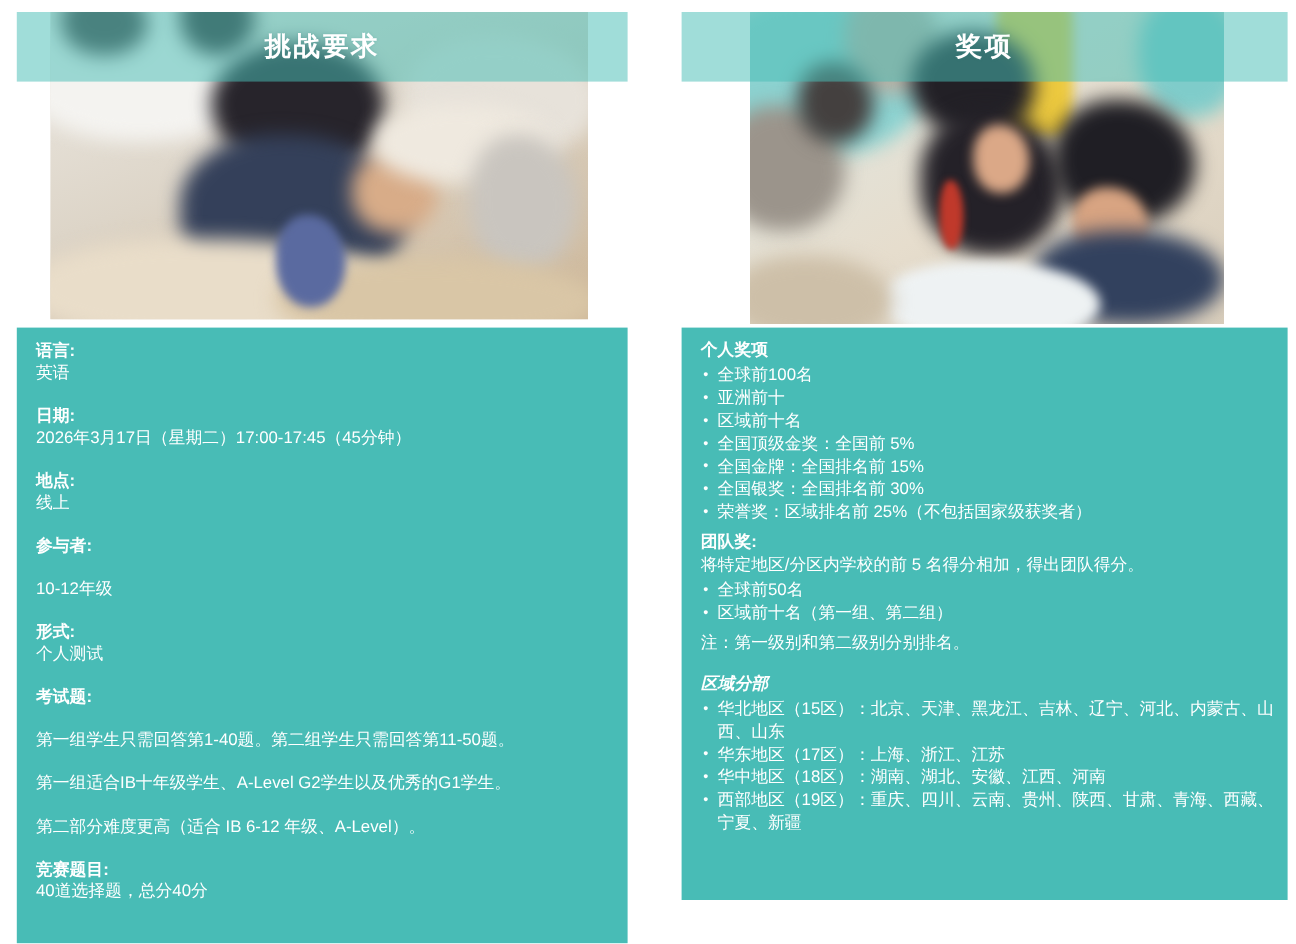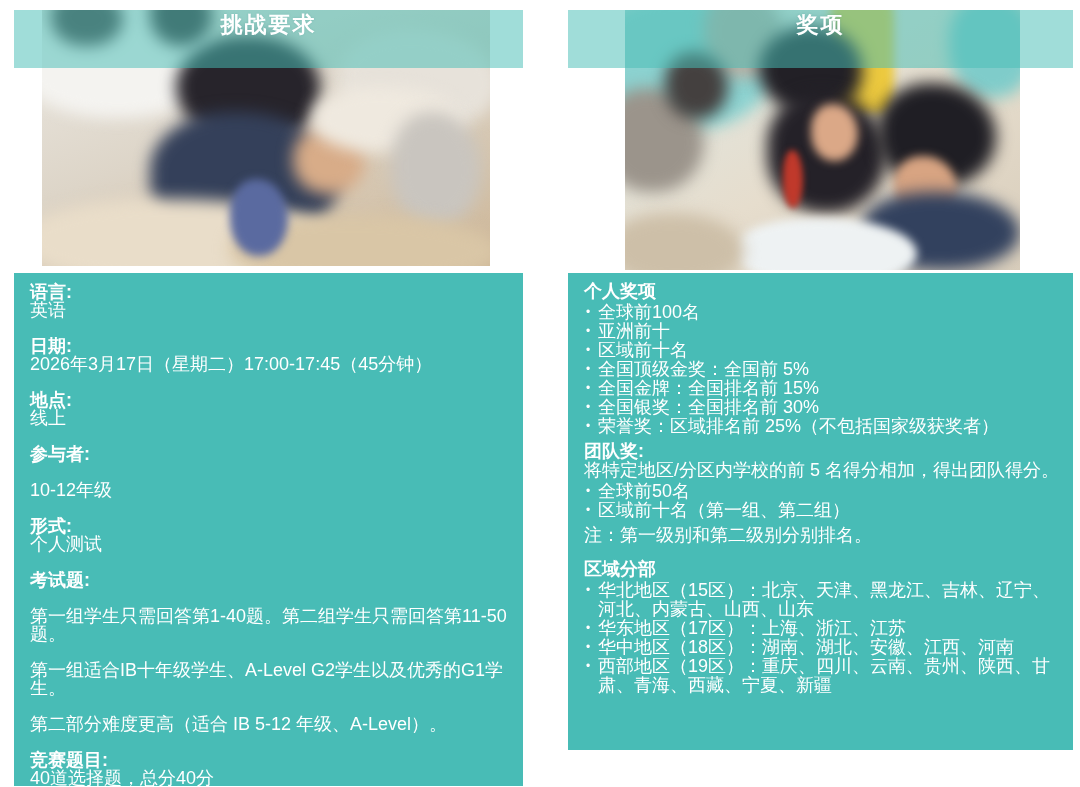--- a/index.html
+++ b/index.html
@@ -17,50 +17,50 @@
   .card-top { position:relative; }
   .col-left  .card-top { height:256px; margin-bottom:7px; }
   .col-right .card-top { height:260px; margin-bottom:3px; }
   .photo { position:absolute; top:0; bottom:0; overflow:hidden; }
   .col-left  .photo { left:28px; width:448px; }
   .col-right .photo { left:57px; width:395px; }
   .blob { position:absolute; filter:blur(8px); border-radius:45% 55% 50% 50%; }
   .header-band {
     position:absolute; top:0; left:0; right:0; height:58px; z-index:3;
     background:rgba(72,189,183,0.52);
-    display:flex; align-items:flex-start; justify-content:center;
+    display:flex; align-items:center; justify-content:center;
   }
   .card-title {
     color:#ffffff; font-size:22px; font-weight:bold; letter-spacing:2px;
     text-shadow:0 0 2px rgba(60,150,145,0.35);
   }
 
   
   .panel {
-    background:#48bcb6; color:#ffffff; font-size:18px; line-height:18px;
+    background:#48bcb6; color:#ffffff; font-size:14px; line-height:18px;
     overflow:hidden;
   }
   .panel-left  { height:513px; padding:10px 14px 12px 16px; }
   .panel-right { height:477px; padding:9px 10px 10px 16px; line-height:19px; }
 
   .section { margin-bottom:18px; }
   .section:last-child { margin-bottom:0; }
   .s-label { display:block; font-weight:bold; }
   .section.extra-gap .s-label { margin-bottom:18px; }
   .s-text { display:block; }
 
   .p-heading { font-weight:bold; display:block; }
   .panel-right ul { list-style:none; margin:2px 0 6px 0; }
   .panel-right li { position:relative; padding-left:14px; }
   .panel-right li::before {
     content:"•"; position:absolute; left:2px; top:0; font-size:12px;
   }
   .team-desc { display:block; }
   .note-line { display:block; margin:6px 0 15px 0; }
-  .regions-heading { margin-top:0; }
+  .regions-heading { margin-top:0;font-style:italic; }
 </style>
 </head>
 <body>
 
 <div class="page">
   <div class="cols">
 
     <div class="col col-left">
       <div class="card-top">
         <div class="photo" style="background:linear-gradient(160deg,#ece9e3 0%,#ddd5c8 45%,#cdb697 100%);">
@@ -106,21 +106,21 @@
         <div class="section extra-gap">
           <span class="s-label">考试题:</span>
         </div>
         <div class="section">
           <span class="s-text">第一组学生只需回答第1-40题。第二组学生只需回答第11-50题。</span>
         </div>
         <div class="section">
           <span class="s-text">第一组适合IB十年级学生、A-Level G2学生以及优秀的G1学生。</span>
         </div>
         <div class="section">
-          <span class="s-text">第二部分难度更高（适合 IB 5-12 年级、A-Level）。</span>
+          <span class="s-text">第二部分难度更高（适合 IB 6-12 年级、A-Level）。</span>
         </div>
         <div class="section">
           <span class="s-label">竞赛题目:</span>
           <span class="s-text">40道选择题，总分40分</span>
         </div>
       </div>
     </div>
 
     <div class="col col-right">
       <div class="card-top">

